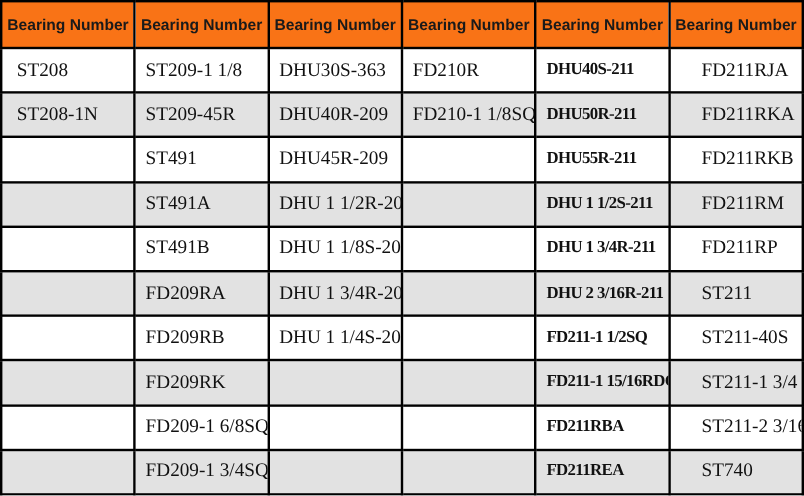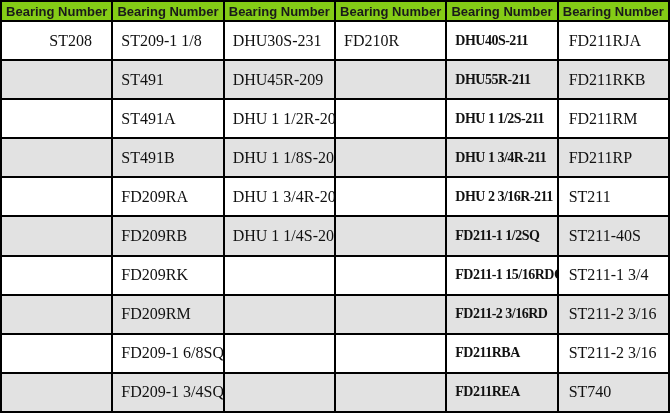--- a/index.html
+++ b/index.html
@@ -17,64 +17,72 @@
     table-layout: fixed;
     border: 2px solid #000;
   }
   th, td {
     border: 2px solid #000;
     white-space: nowrap;
     overflow: hidden;
     vertical-align: middle;
   }
   th {
-    background: #84cc16;
+    background: #f97316;
     font-family: "Liberation Sans", sans-serif;
     font-size: 13px;
     font-weight: 700;
     color: #1a1a1a;
     text-align: center;
-    height: 20px;
+    height: 39px;
     padding: 0 2px;
   }
   td {
     font-size: 16px;
     color: #111;
     text-align: left;
     height: 25px;
     padding: 0 2px 0 8px;
     background: #ffffff;
   }
   tbody tr:nth-child(even) td { background: #e2e2e2; }
-  td.col0 { padding-left: 30px; text-align: center; }
+  td.col0 { padding-left: 12px; }
   td.col4 { font-size: 14px; letter-spacing: -0.5px; font-weight: bold; }
-  td.col5 { padding-left: 10px; }
+  td.col5 { padding-left: 26px; }
 </style>
 </head>
 <body>
 
 <table>
   <thead>
     <tr>
         <th>Bearing Number</th>
         <th>Bearing Number</th>
         <th>Bearing Number</th>
         <th>Bearing Number</th>
         <th>Bearing Number</th>
         <th>Bearing Number</th>
       </tr>
   </thead>
   <tbody>
       <tr>
         <td class="col0">ST208</td>
         <td class="col1">ST209-1 1/8</td>
-        <td class="col2">DHU30S-231</td>
+        <td class="col2">DHU30S-363</td>
         <td class="col3">FD210R</td>
         <td class="col4">DHU40S-211</td>
         <td class="col5">FD211RJA</td>
+      </tr>
+      <tr>
+        <td class="col0">ST208-1N</td>
+        <td class="col1">ST209-45R</td>
+        <td class="col2">DHU40R-209</td>
+        <td class="col3">FD210-1 1/8SQ</td>
+        <td class="col4">DHU50R-211</td>
+        <td class="col5">FD211RKA</td>
       </tr>
       <tr>
         <td class="col0"></td>
         <td class="col1">ST491</td>
         <td class="col2">DHU45R-209</td>
         <td class="col3"></td>
         <td class="col4">DHU55R-211</td>
         <td class="col5">FD211RKB</td>
       </tr>
       <tr>
@@ -112,28 +120,20 @@
       <tr>
         <td class="col0"></td>
         <td class="col1">FD209RK</td>
         <td class="col2"></td>
         <td class="col3"></td>
         <td class="col4">FD211-1 15/16RDC</td>
         <td class="col5">ST211-1 3/4</td>
       </tr>
       <tr>
         <td class="col0"></td>
-        <td class="col1">FD209RM</td>
-        <td class="col2"></td>
-        <td class="col3"></td>
-        <td class="col4">FD211-2 3/16RD</td>
-        <td class="col5">ST211-2 3/16</td>
-      </tr>
-      <tr>
-        <td class="col0"></td>
         <td class="col1">FD209-1 6/8SQ</td>
         <td class="col2"></td>
         <td class="col3"></td>
         <td class="col4">FD211RBA</td>
         <td class="col5">ST211-2 3/16</td>
       </tr>
       <tr>
         <td class="col0"></td>
         <td class="col1">FD209-1 3/4SQ</td>
         <td class="col2"></td>

